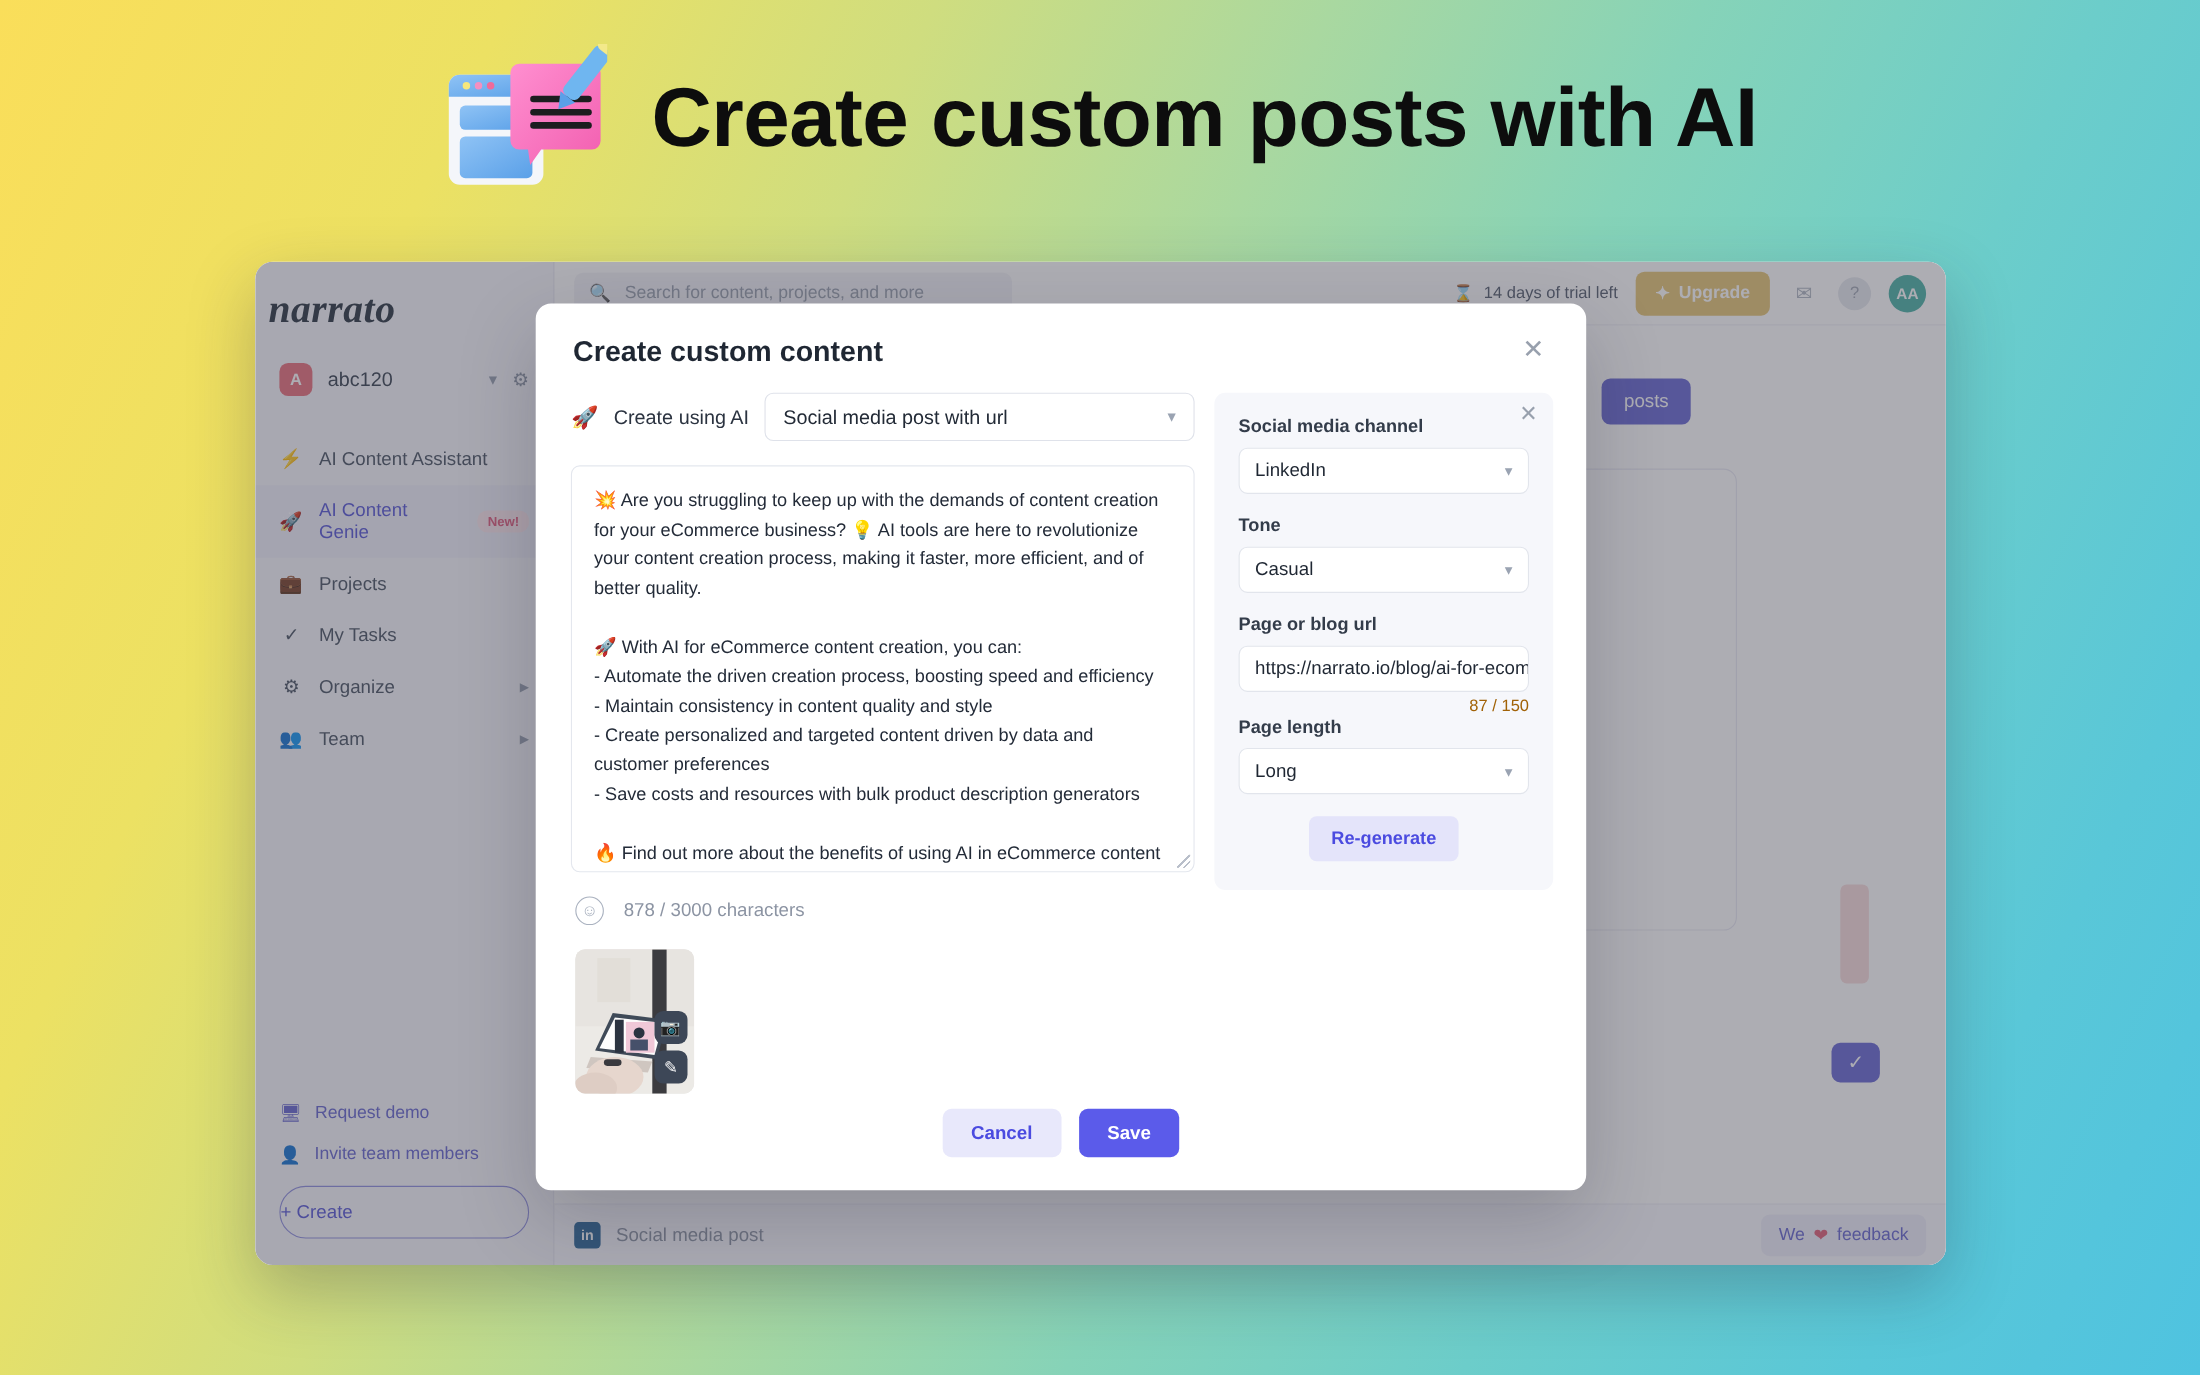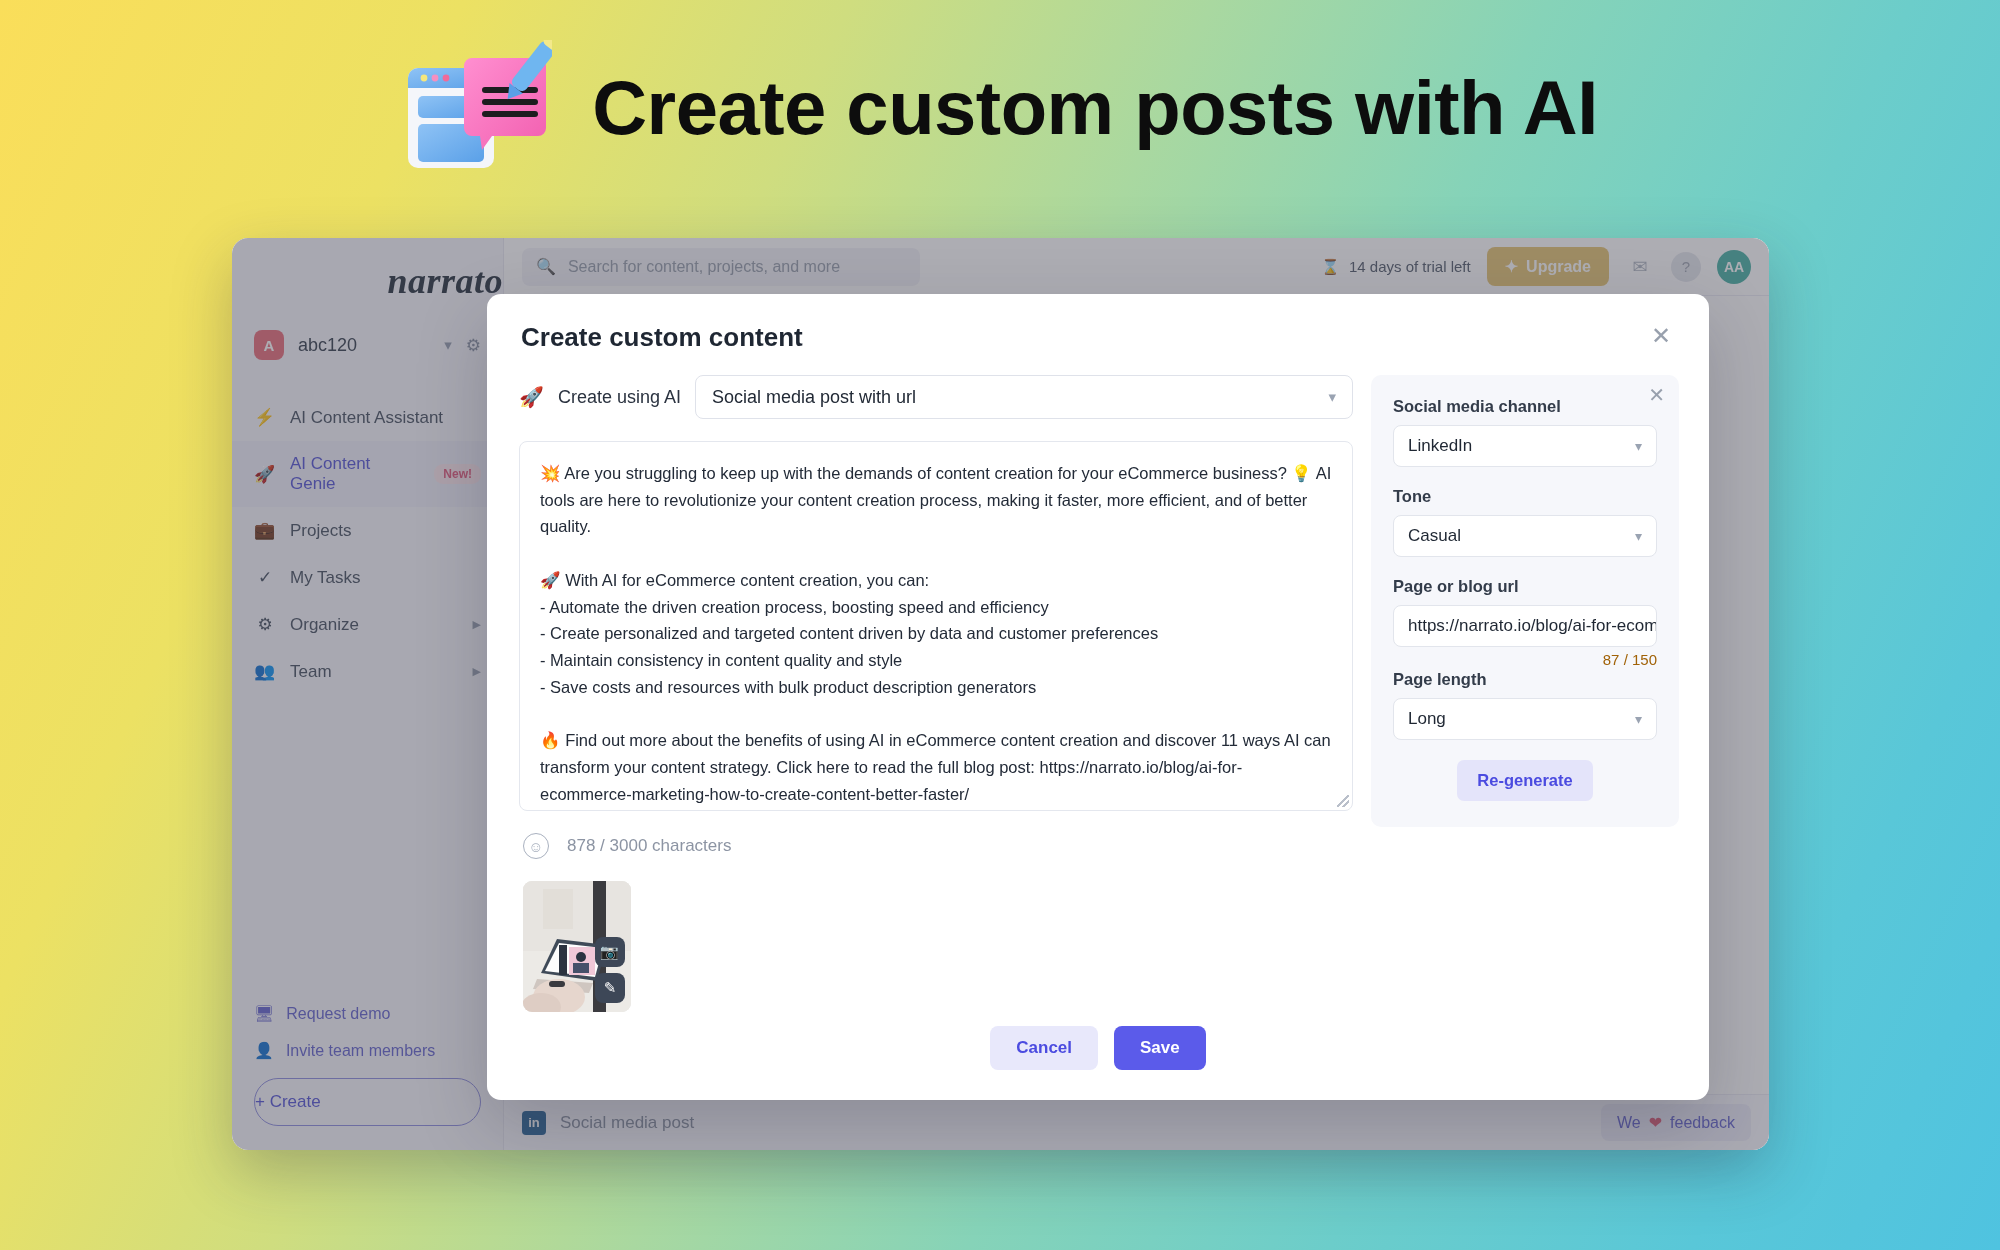--- a/index.html
+++ b/index.html
@@ -64,23 +64,24 @@
     padding: 22px 0 0 0;
     position: relative;
     flex: none;
   }
   .brand {
     font-family: "Liberation Serif", serif;
     font-style: italic;
     font-weight: 700;
     font-size: 36px;
     color: #2f3a46;
-    text-align: right;
+    text-align: left;
     margin-bottom: 28px;
     letter-spacing: .5px;
+    margin-left: 12px;
   }
   .workspace {
     display: flex; align-items: center; gap: 14px;
     padding: 0 22px; margin-bottom: 34px;
   }
   .ws-avatar {
     width: 30px; height: 30px; border-radius: 8px;
     background: #e8737f; color: #fff;
     display: flex; align-items: center; justify-content: center;
     font-size: 15px; font-weight: 600; flex: none;
@@ -214,22 +215,22 @@
   .feedback-pill {
     margin-left: auto;
     background: #eeeefa; color: #6a6ad0;
     border-radius: 8px; padding: 9px 16px;
     font-size: 16px; display: flex; align-items: center; gap: 8px; text-align: center;
   }
 
   
   .modal {
     position: absolute;
-    left: 487px; top: 294px;
-    width: 1222px; height: 806px;
+    left: 487px; top: 276px;
+    width: 955px; height: 806px;
     background: #fff;
     border-radius: 14px;
     z-index: 60;
     box-shadow: 0 26px 70px rgba(30,30,50,.22);
     display: flex; flex-direction: column;
   }
   .modal-head {
     padding: 28px 34px 0 34px;
     display: flex; align-items: flex-start;
   }
@@ -517,22 +518,22 @@
           <span>Social media post with url</span>
           <span class="chev">▾</span>
         </div>
       </div>
 
       <div class="editor">
         <p>💥 Are you struggling to keep up with the demands of content creation for your eCommerce business? 💡 AI tools are here to revolutionize your content creation process, making it faster, more efficient, and of better quality.</p>
         <p class="blank">&nbsp;</p>
         <p>🚀 With AI for eCommerce content creation, you can:</p>
         <p>- Automate the driven creation process, boosting speed and efficiency</p>
+        <p>- Maintain consistency in content quality and style</p>
         <p>- Create personalized and targeted content driven by data and customer preferences</p>
-        <p>- Maintain consistency in content quality and style</p>
         <p>- Save costs and resources with bulk product description generators</p>
         <p class="blank">&nbsp;</p>
         <p>🔥 Find out more about the benefits of using AI in eCommerce content creation and discover 11 ways AI can transform your content strategy. Click here to read the full blog post: https://narrato.io/blog/ai-for-ecommerce-marketing-how-to-create-content-better-faster/</p>
 
         <div class="resize-handle"></div>
       </div>
 
       <div class="char-row">
         <div class="emoji-btn">☺</div>
         <div class="char-count">878 / 3000 characters</div>

